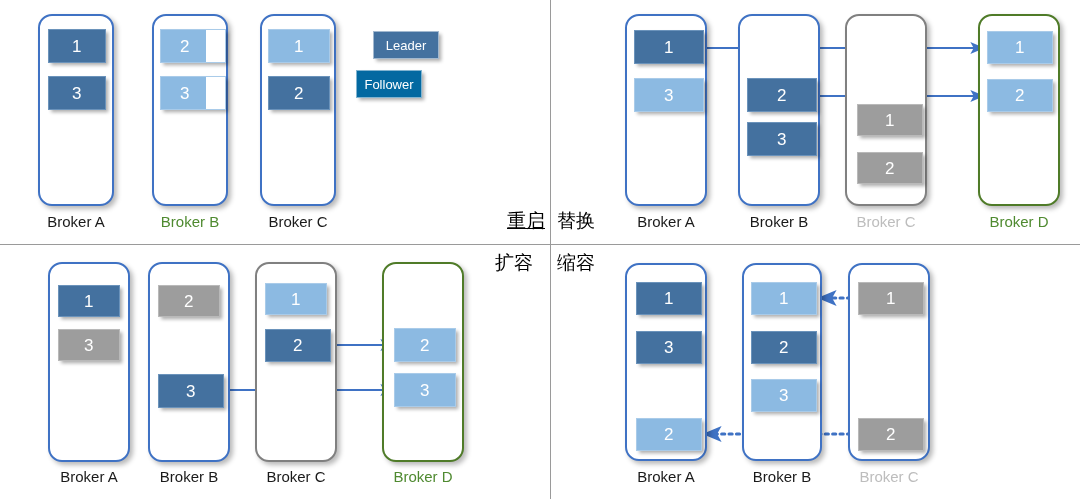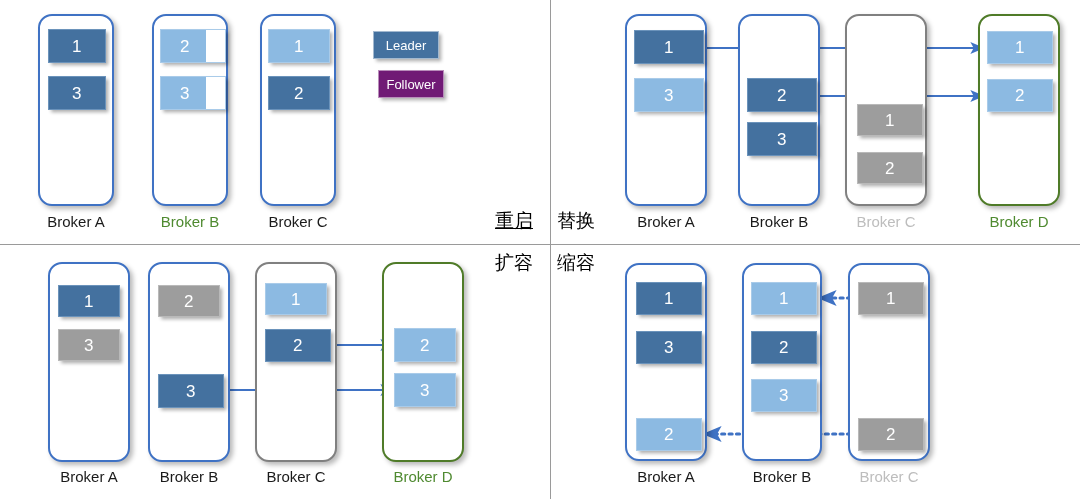--- a/index.html
+++ b/index.html
@@ -85,21 +85,21 @@
   
   .legend-chip{
     position:absolute;
     box-sizing:border-box;
     display:flex;align-items:center;justify-content:center;
     color:#ffffff;font-size:13px;
     border:1px solid rgba(255,255,255,0.5);
     box-shadow:2.5px 2.5px 3.5px rgba(0,0,0,0.32);
   }
   .legend-chip.leader{   background:#44719f; }
-  .legend-chip.follower{ background:#701a75;margin-left:22px; }
+  .legend-chip.follower{ background:#0369a1; }
 
   
   .op-label{
     position:absolute;
     font-size:19px;
     color:#000000;
     white-space:nowrap;
     font-family:"DejaVu Sans","Liberation Sans",sans-serif;
   }
 
@@ -286,18 +286,18 @@
 
   <div class="broker" style="left:848px;top:263px;width:82px;height:198px;"></div>
   <div class="chip gray" style="left:858px;top:282px;width:66px;height:33px;">
     <span class="num">1</span>
   </div>
   <div class="chip gray" style="left:858px;top:418px;width:66px;height:33px;">
     <span class="num">2</span>
   </div>
   <div class="caption gray" style="left:846px;top:468px;width:86px;">Broker C</div>
 
-  <div class="op-label" style="left:495px;top:208px;text-decoration:underline;">重启</div>
+  <div class="op-label" style="left:507px;top:208px;text-decoration:underline;">重启</div>
   <div class="op-label" style="left:557px;top:208px;">替换</div>
   <div class="op-label" style="left:495px;top:250px;">扩容</div>
   <div class="op-label" style="left:557px;top:250px;">缩容</div>
 
 </div>
 
 </body></html>

